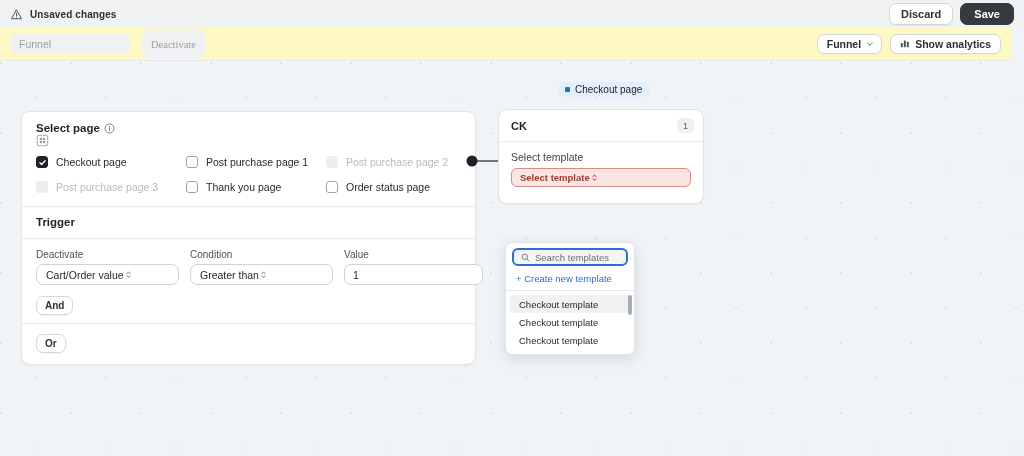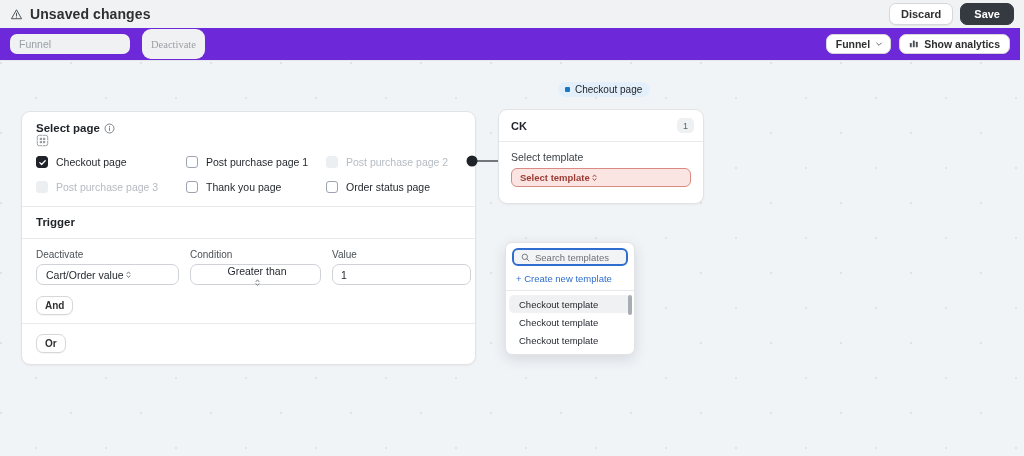--- a/index.html
+++ b/index.html
@@ -14,40 +14,40 @@
   
   .topbar {
     position: absolute; top: 0; left: 0; right: 0; height: 28px;
     background: #f1f2f4;
     display: flex; align-items: center;
     padding: 0 10px;
   }
   .topbar-left { display: flex; align-items: center; gap: 7px; }
   .warn-icon { width: 13px; height: 13px; display: block; }
   .unsaved-text {
-    font-size: 14px; font-weight: 700; color: #303030;
+    font-size: 10px; font-weight: 700; color: #303030;
     letter-spacing: .1px;
   }
   .topbar-right { margin-left: auto; display: flex; align-items: center; gap: 7px; }
   .btn-discard {
     background: #fff; border: 1px solid #d5d7da;
     border-radius: 7px; font-size: 11px; font-weight: 600;
     color: #303030; padding: 4px 11px; cursor: pointer;
     box-shadow: 0 1px 0 rgba(0,0,0,.05);
   }
   .btn-save {
     background: #353a41; border: 1px solid #353a41;
     border-radius: 7px; font-size: 11px; font-weight: 700;
     color: #fff; padding: 4px 13px; cursor: pointer;
   }
 
   
   .subbar {
-    position: absolute; top: 28px; left: 0; right: 4px; height: 33px;
-    background: #6d28d9;
+    position: absolute; top: 28px; left: 0; right: 13px; height: 33px;
+    background: #fef9c3;
     display: flex; align-items: center;
     padding: 0 10px;
     border-bottom: 1px solid #e6e8eb;
   }
   .subbar-left { display: flex; align-items: center; gap: 12px; }
   .skeleton-field {
     width: 120px; height: 20px; border-radius: 7px;
     background: #f0f1f2; display: flex; align-items: center;
     padding-left: 9px; cursor: text;
   }
@@ -147,21 +147,21 @@
   .fld { display: flex; flex-direction: column; gap: 4px; }
   .fld-label { font-size: 10px; color: #4a5157; }
   .selectish {
     height: 21px; border: 1px solid #cfd3d7; border-radius: 7px;
     background: #fff; display: flex; align-items: center;
     padding: 0 6px 0 9px; cursor: pointer;
     font-size: 10.5px; color: #1f2329;
   }
   .selectish .cv { margin-left: auto; width: 9px; height: 11px; display: block; }
   .w-param { width: 143px; }
-  .w-cond  { width: 131px; flex-direction: column; }
+  .w-cond  { width: 143px; }
   .w-val   { width: 139px; }
   .textish {
     height: 21px; border: 1px solid #cfd3d7; border-radius: 7px;
     background: #fff; display: flex; align-items: center;
     padding: 0 8px; font-size: 10.5px; color: #1f2329; cursor: text;
   }
   .btn-and, .btn-or {
     margin-top: 11px;
     display: inline-flex; align-items: center; justify-content: center;
     background: #fff; border: 1px solid #d5d7da; border-radius: 7px;

